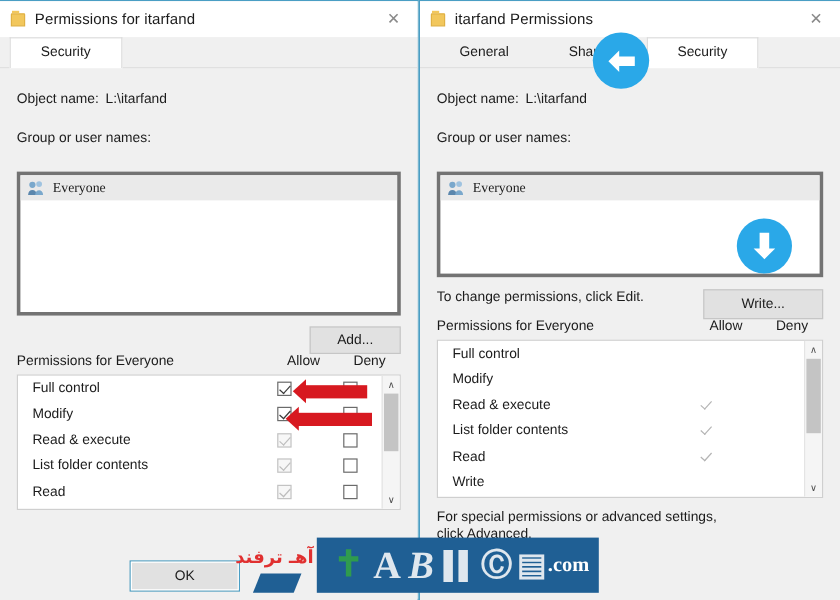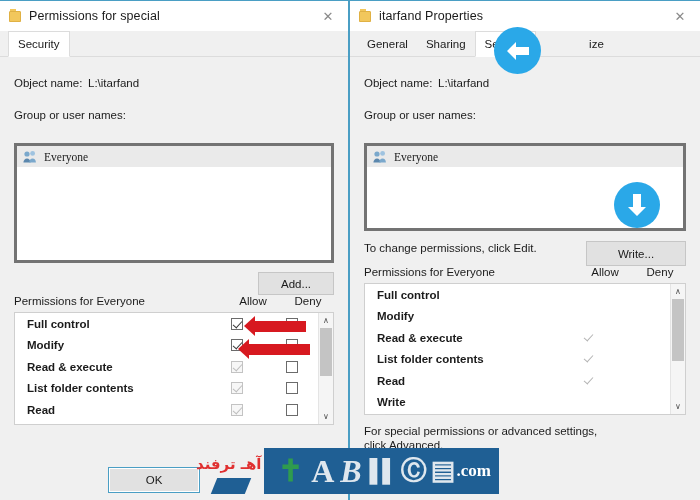--- a/index.html
+++ b/index.html
@@ -72,21 +72,21 @@
     position: relative;
     height: 26px;
     background: #f0f0f0;
     border-bottom: 1px solid #dcdcdc;
     display: flex;
     align-items: flex-end;
     padding-left: 8px;
   }
   .tab {
     height: 24px;
-    padding: 0 9px;
+    padding: 0 25px;
     display: flex; align-items: center;
     font-size: 11.5px;
     color: #1b1b1b;
     background: transparent;
     white-space: nowrap;
   }
   .tab.active {
     background: #ffffff;
     height: 26px;
     border: 1px solid #dcdcdc;
@@ -170,21 +170,21 @@
   .perm-header .ph-allow { width: 58px; text-align: center; }
   .perm-header .ph-deny  { width: 52px; text-align: center; }
 
   .perm-box {
     margin-top: 5px;
     background: #ffffff;
     border: 1px solid #cfcfcf;
     display: flex;
     overflow: hidden;
   }
-  .perm-list { flex: 1; font-weight: bold; }
+  .perm-list { flex: 1; }
   .perm-row {
     height: 21.5px;
     display: flex;
     align-items: center;
     font-size: 11.5px;
     color: #1b1b1b;
   }
   .perm-row .pr-name { flex: 1; padding-left: 12px; white-space: nowrap; }
   .perm-row .pr-allow { width: 58px; display: flex; justify-content: center; }
   .perm-row .pr-deny  { width: 52px; display: flex; justify-content: center; }
@@ -339,21 +339,21 @@
 </style>
 </head>
 <body>
 
 <div id="root">
 
   <div class="dialog" id="dlg-left">
 
     <div class="titlebar">
       <span class="title-icon"></span>
-      <span class="title-text">Permissions for special</span>
+      <span class="title-text">Permissions for itarfand</span>
       <span class="close-btn">✕</span>
     </div>
 
     <div class="tabstrip">
       <div class="tab active">Security</div>
     </div>
 
     <div class="panel">
 
       <div class="objname">
@@ -451,21 +451,21 @@
 
     </div>
 
     <div class="ok-btn">OK</div>
   </div>
 
   <div class="dialog" id="dlg-right">
 
     <div class="titlebar">
       <span class="title-icon"></span>
-      <span class="title-text">itarfand Properties</span>
+      <span class="title-text">itarfand Permissions</span>
       <span class="close-btn">✕</span>
     </div>
 
     <div class="tabstrip">
       <div class="tab">General</div>
       <div class="tab">Sharing</div>
       <div class="tab active">Security</div>
       <div class="tab" style="margin-left:44px">ize</div>
     </div>
 

